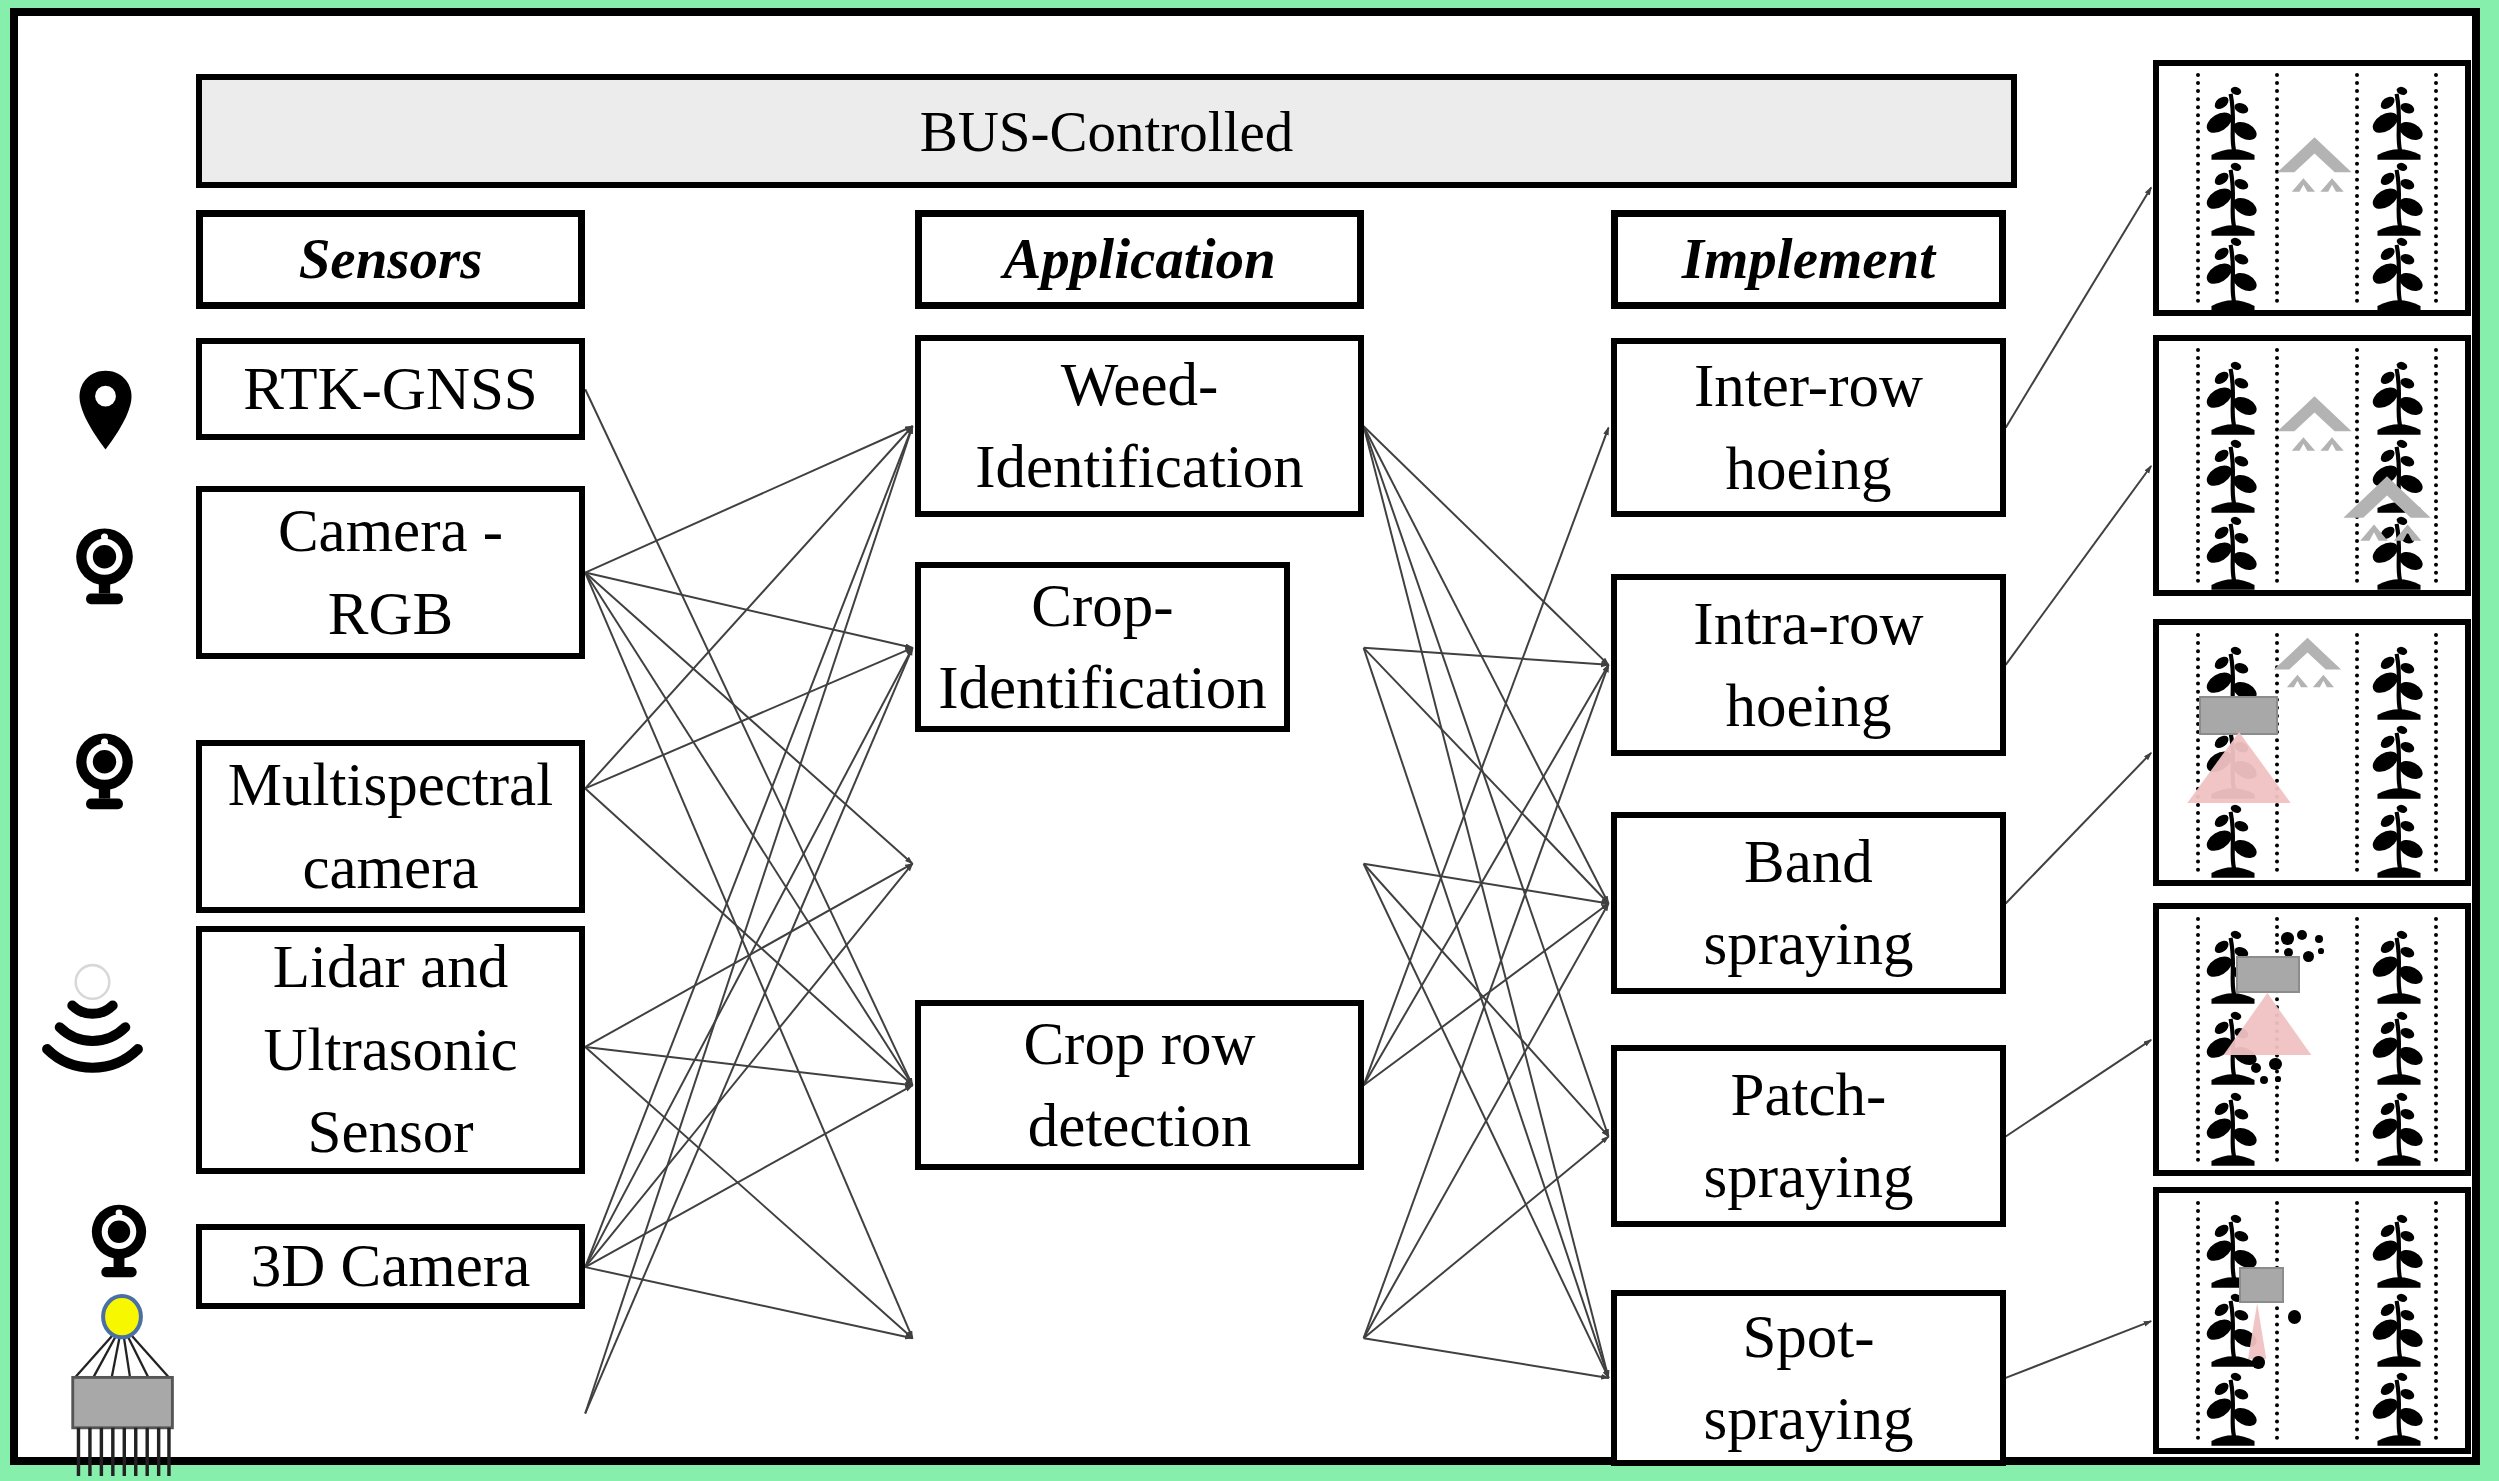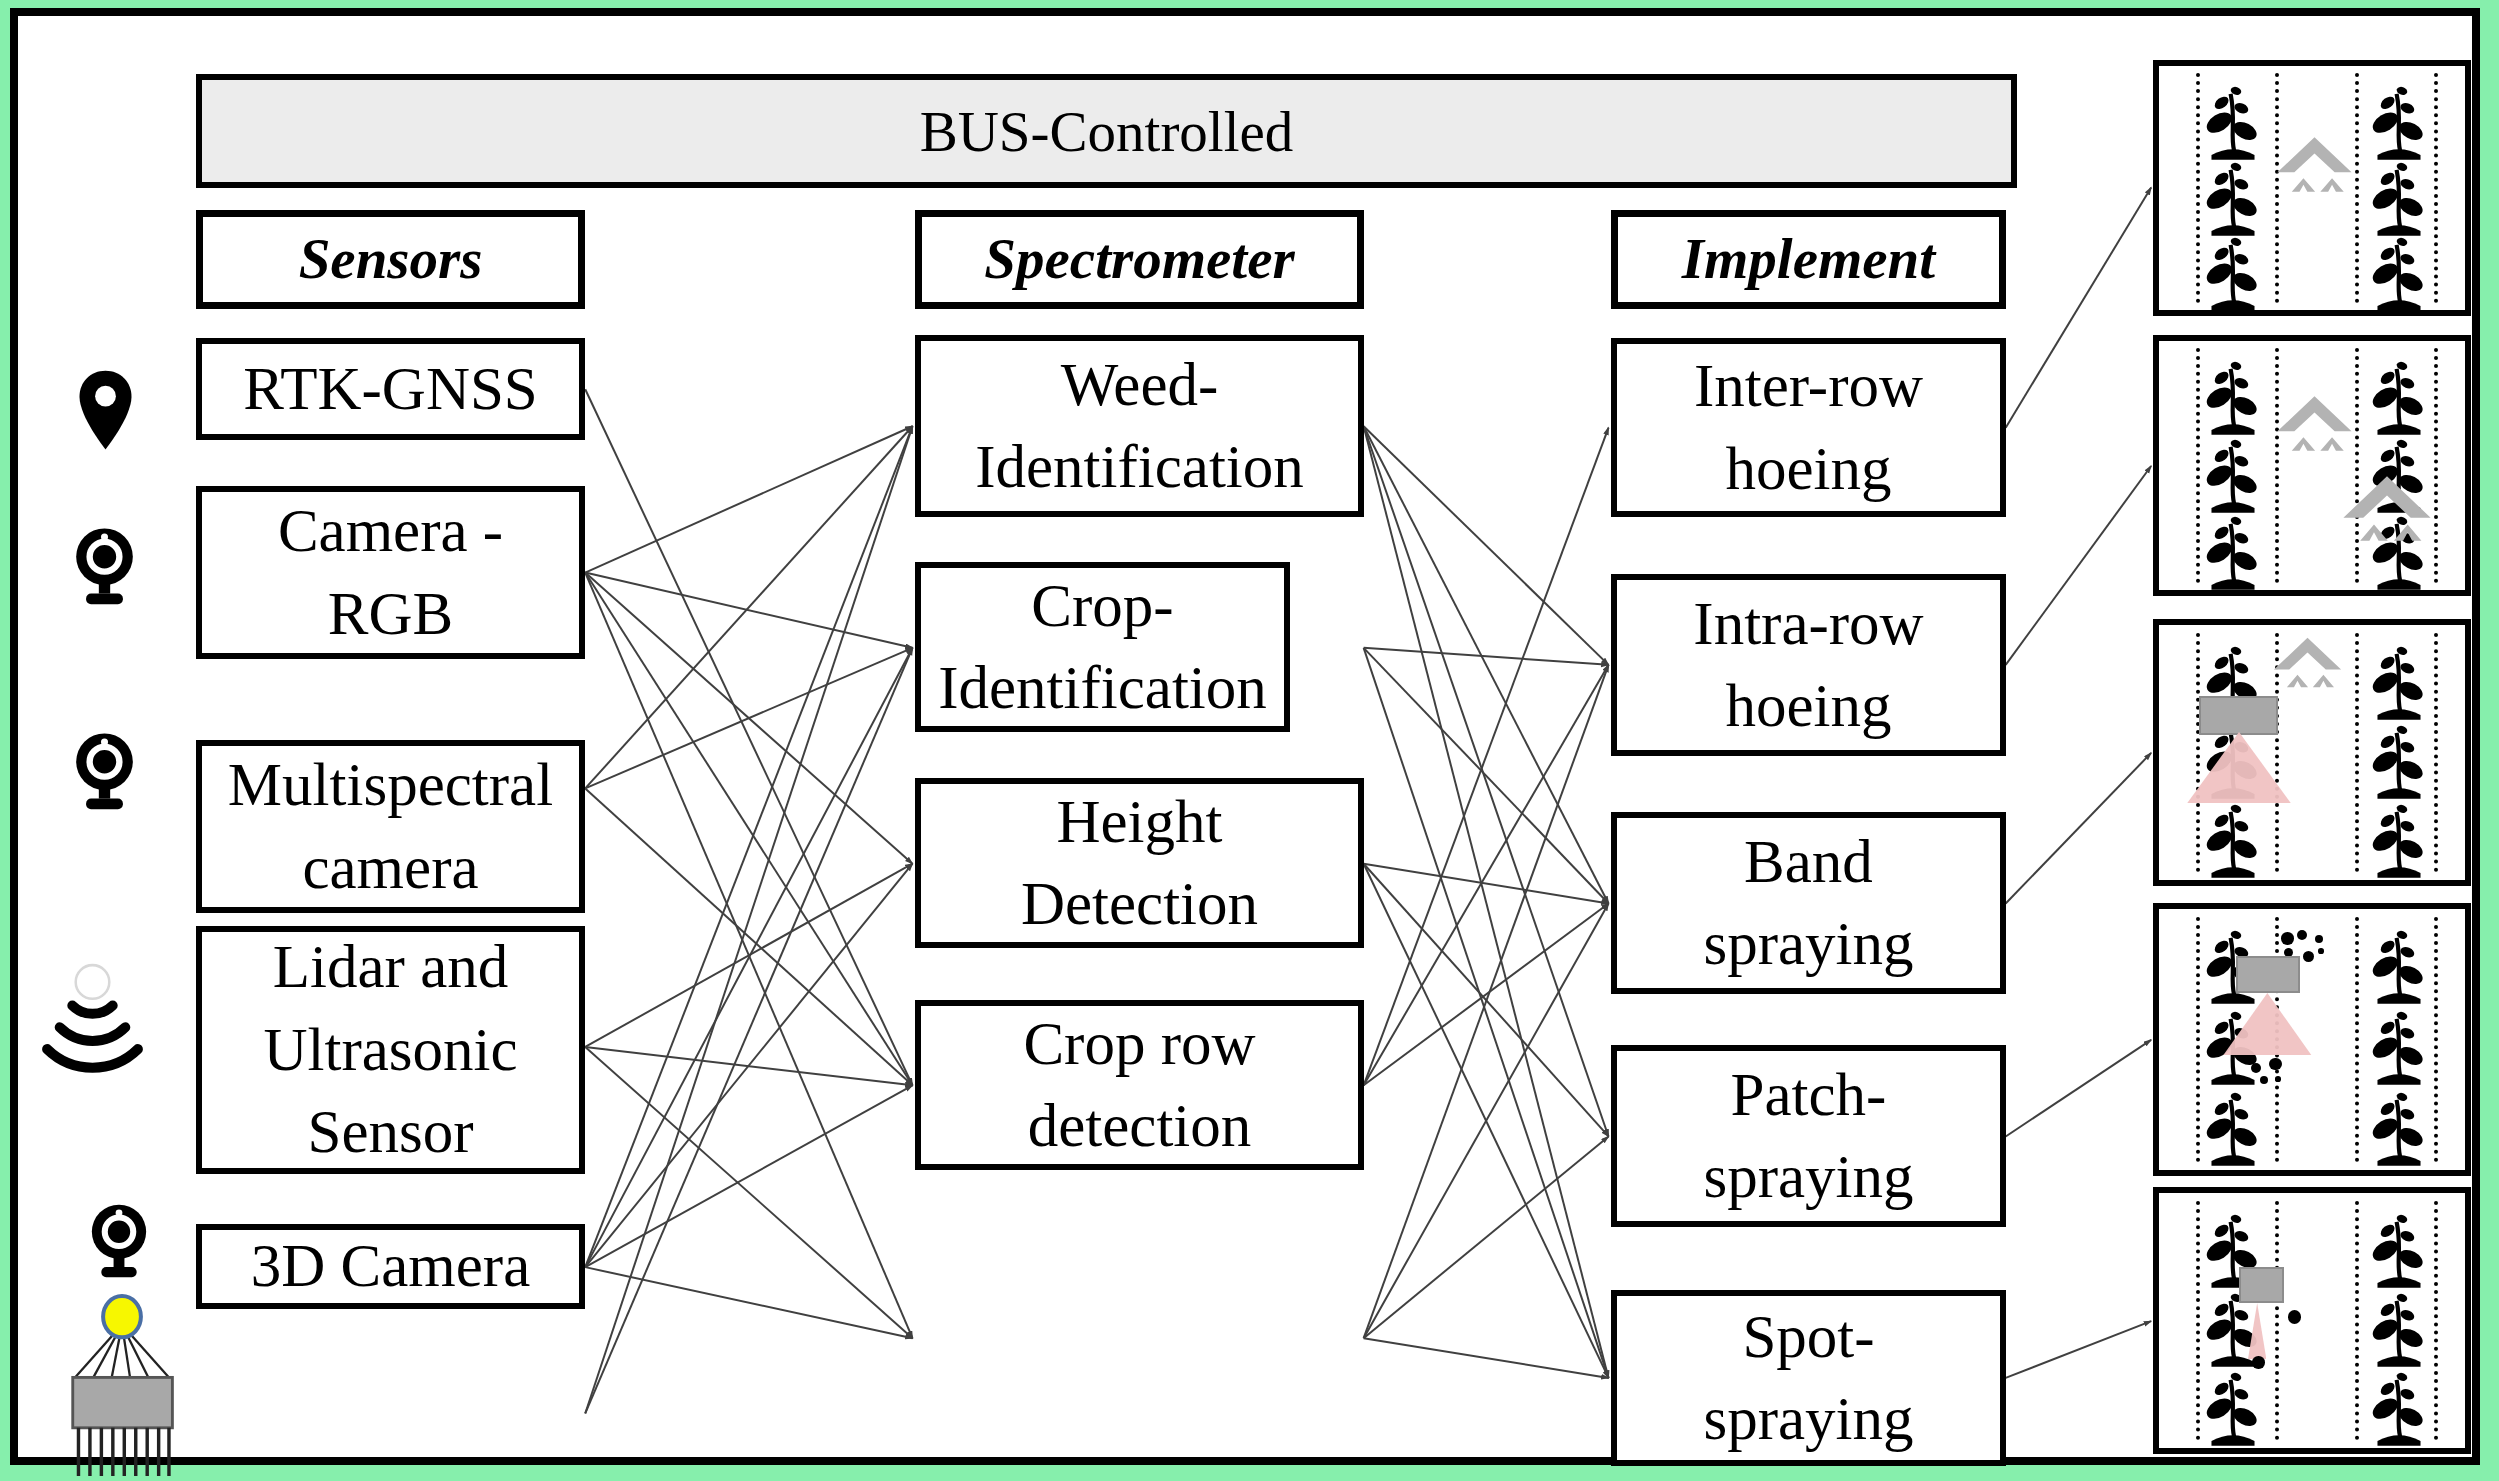--- a/index.html
+++ b/index.html
@@ -187,33 +187,29 @@
   <div class="node" style="left:196px;top:926px;width:389px;height:248px">
     <span class="label">Lidar and
 Ultrasonic
 Sensor</span>
   </div>
   <div class="node" style="left:196px;top:1224px;width:389px;height:85px">
     <span class="label">3D Camera</span>
   </div>
 
   <div class="node header-box" style="left:915px;top:210px;width:449px;height:99px">
-    <span class="label">Spectrometer</span>
+    <span class="label">Application</span>
   </div>
   <div class="node" style="left:915px;top:335px;width:449px;height:182px">
     <span class="label">Weed-
 Identification</span>
   </div>
   <div class="node" style="left:915px;top:562px;width:375px;height:170px">
     <span class="label">Crop-
 Identification</span>
-  </div>
-  <div class="node" style="left:915px;top:778px;width:449px;height:170px">
-    <span class="label">Height
-Detection</span>
   </div>
   <div class="node" style="left:915px;top:1000px;width:449px;height:170px">
     <span class="label">Crop row
 detection</span>
   </div>
 
   <div class="node header-box" style="left:1611px;top:210px;width:395px;height:99px">
     <span class="label">Implement</span>
   </div>
   <div class="node" style="left:1611px;top:338px;width:395px;height:179px">

